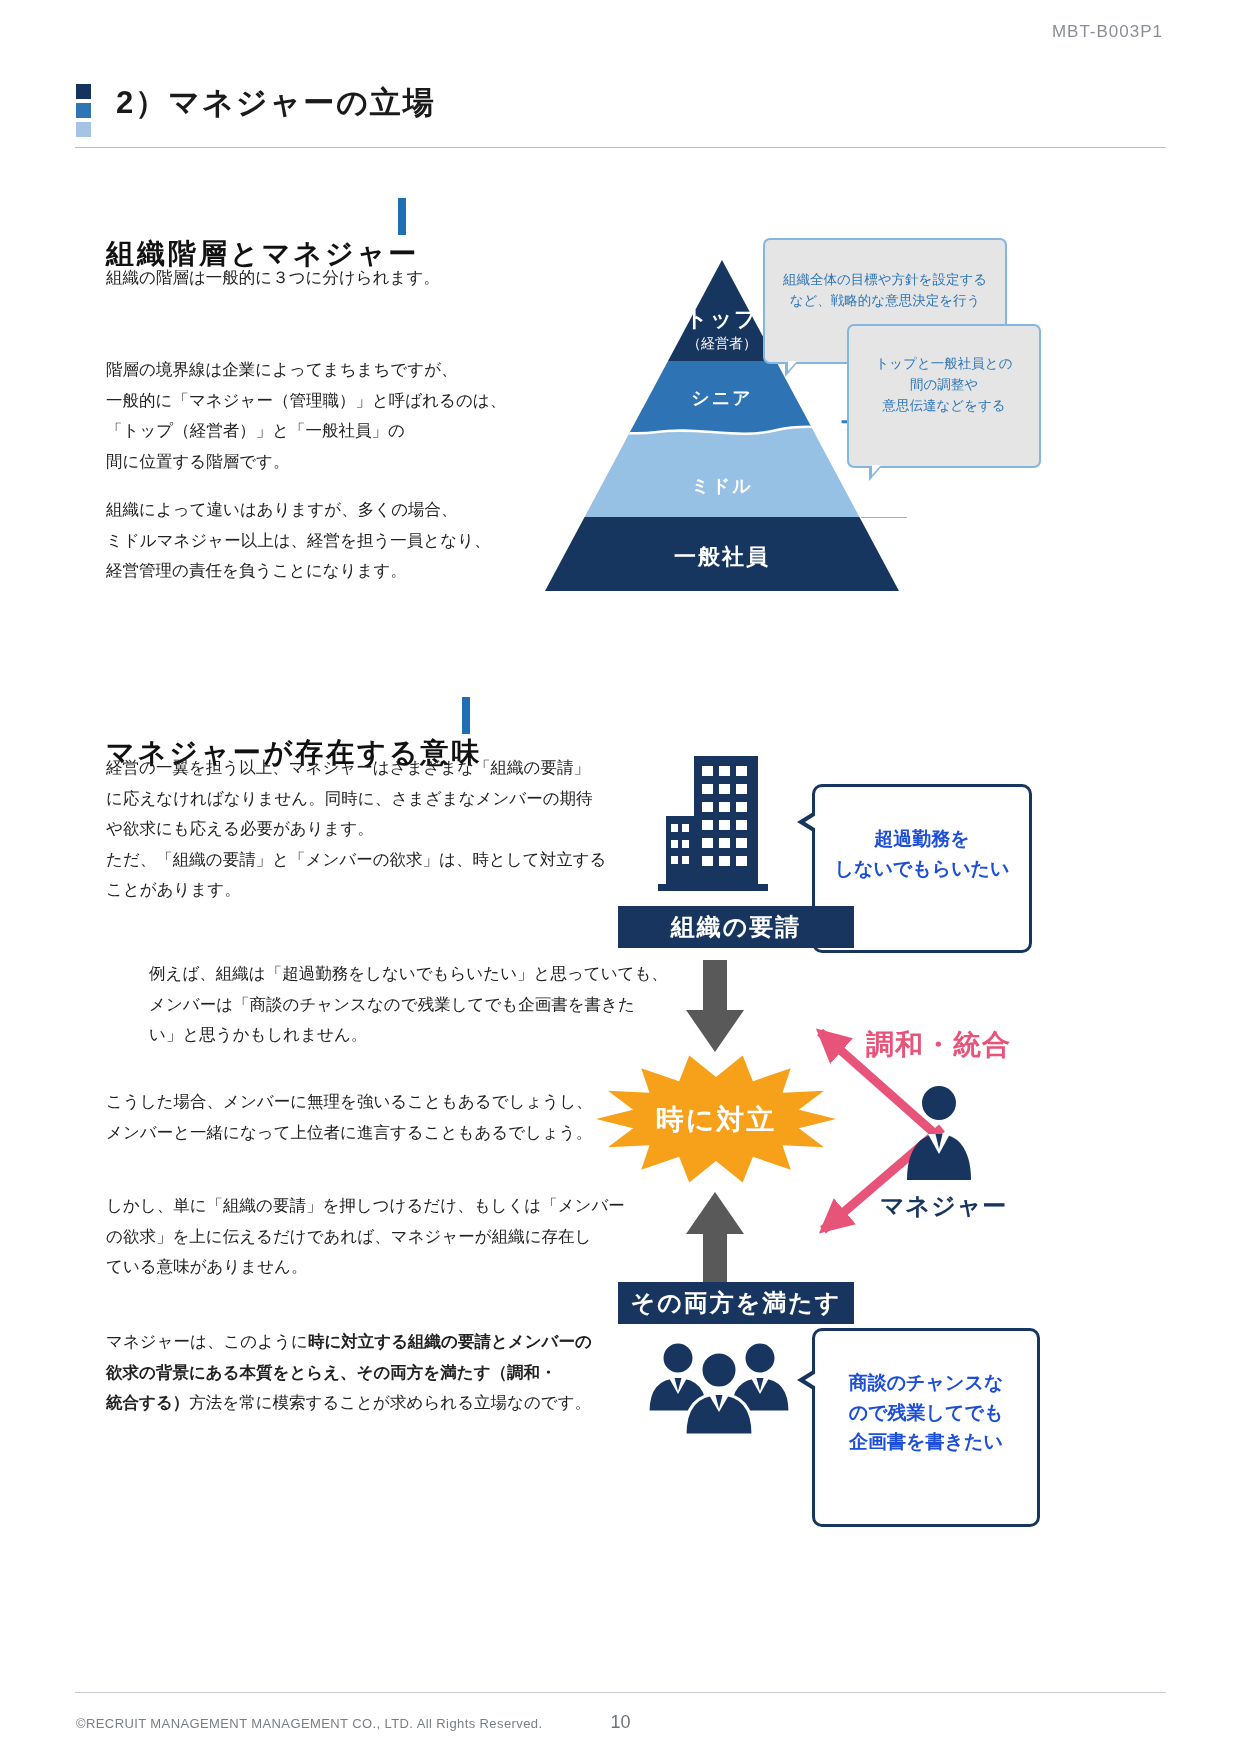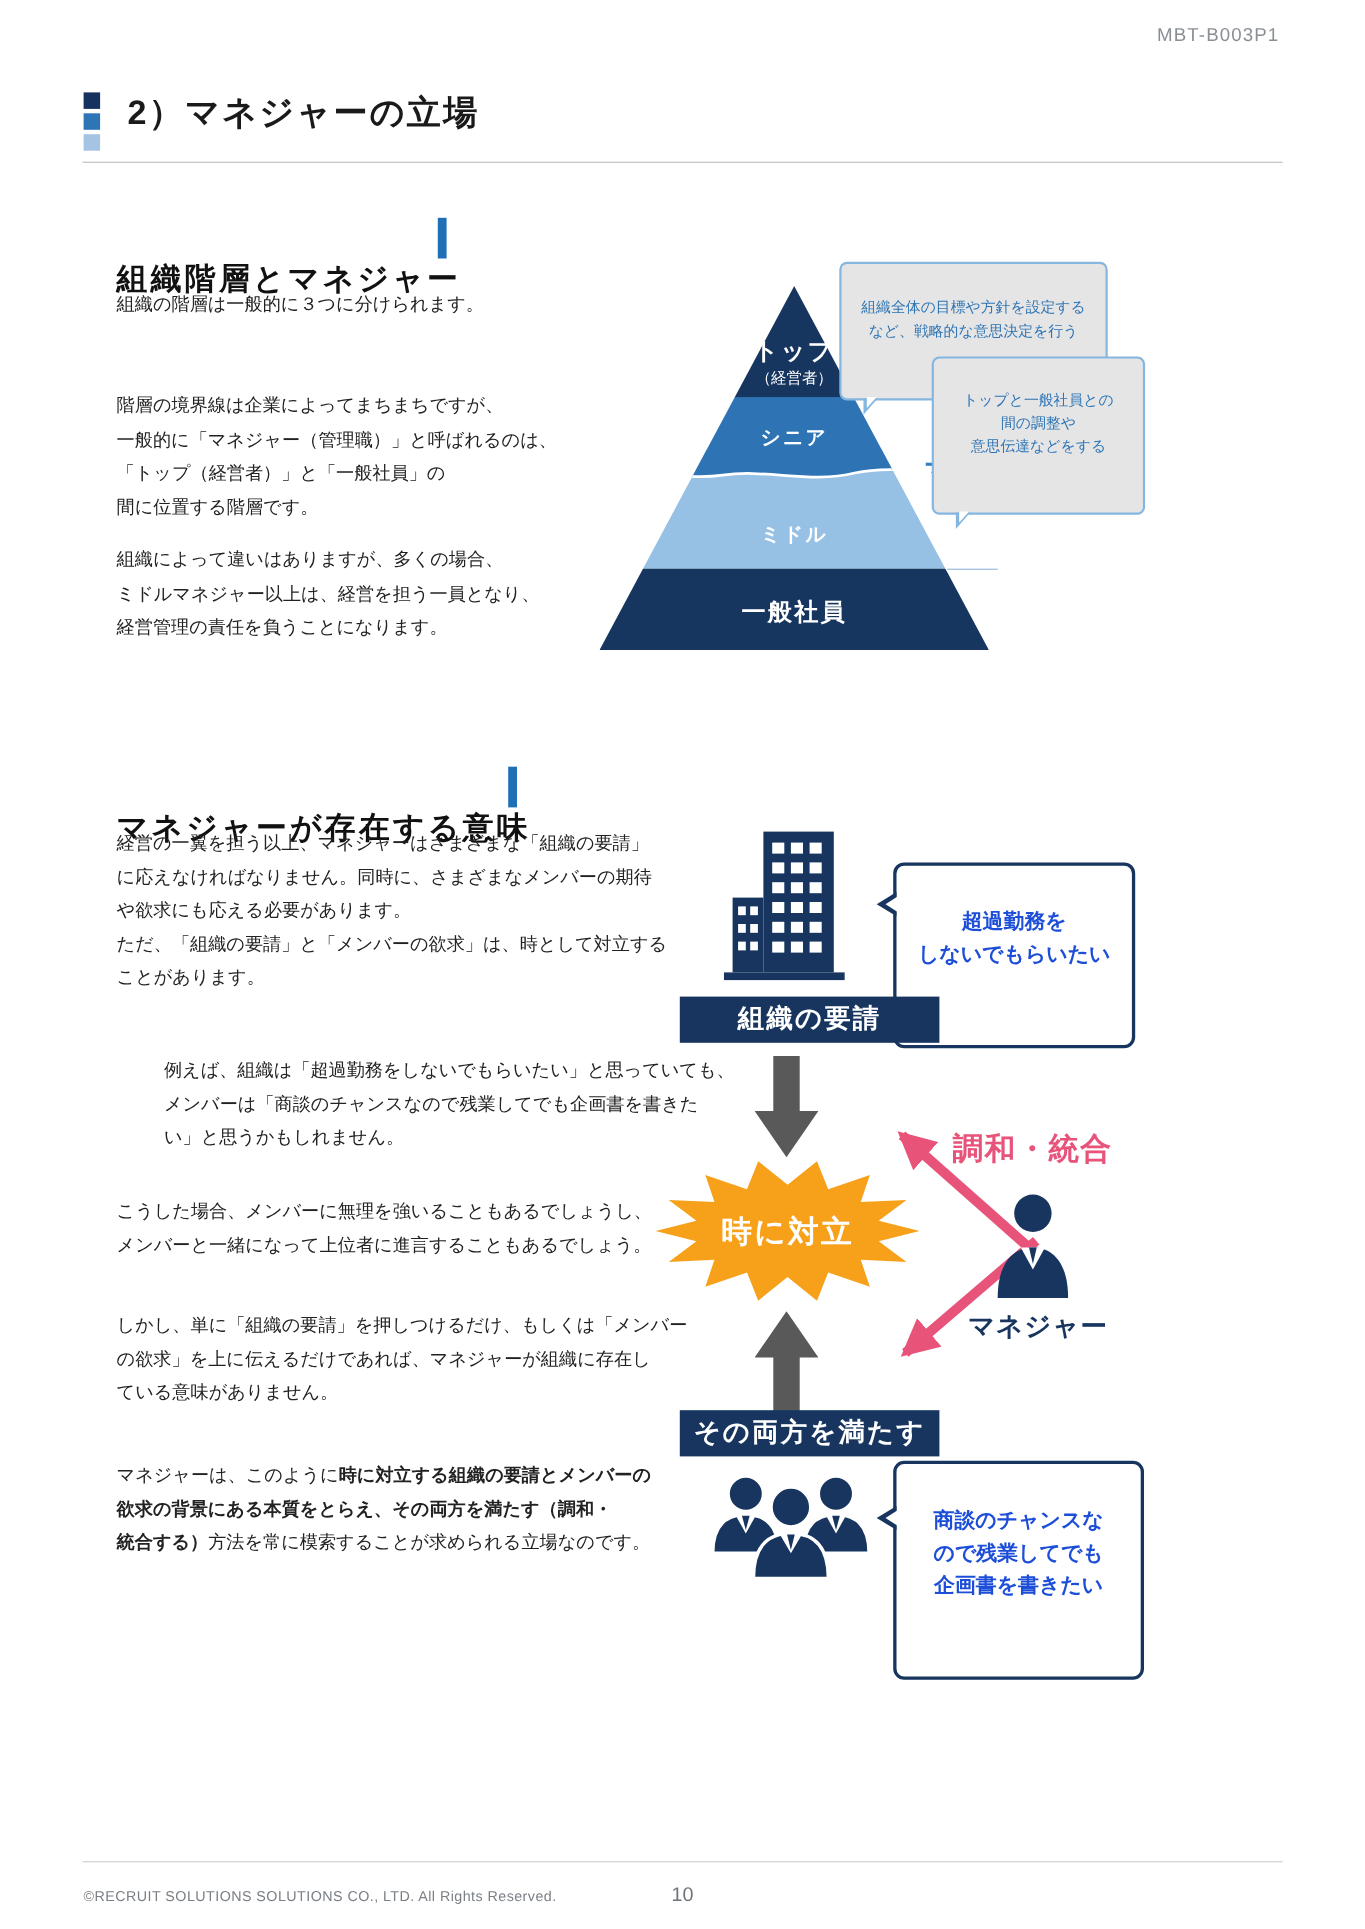--- a/index.html
+++ b/index.html
@@ -275,16 +275,16 @@
 
   <div class="bubble2 bubble-member">
     <span>商談のチャンスな
 ので残業してでも
 企画書を書きたい</span>
     <span class="tail2-left-outer tt2"></span>
     <span class="tail2-left-inner ti2"></span>
   </div>
 
   <div class="footer-rule"></div>
-  <div class="copyright">©RECRUIT SOLUTIONS SOLUTIONS CO., LTD. All Rights Reserved.</div>
+  <div class="copyright">©RECRUIT MANAGEMENT MANAGEMENT CO., LTD. All Rights Reserved.</div>
   <div class="page-number">10</div>
 
 </div>
 
 </body></html>

